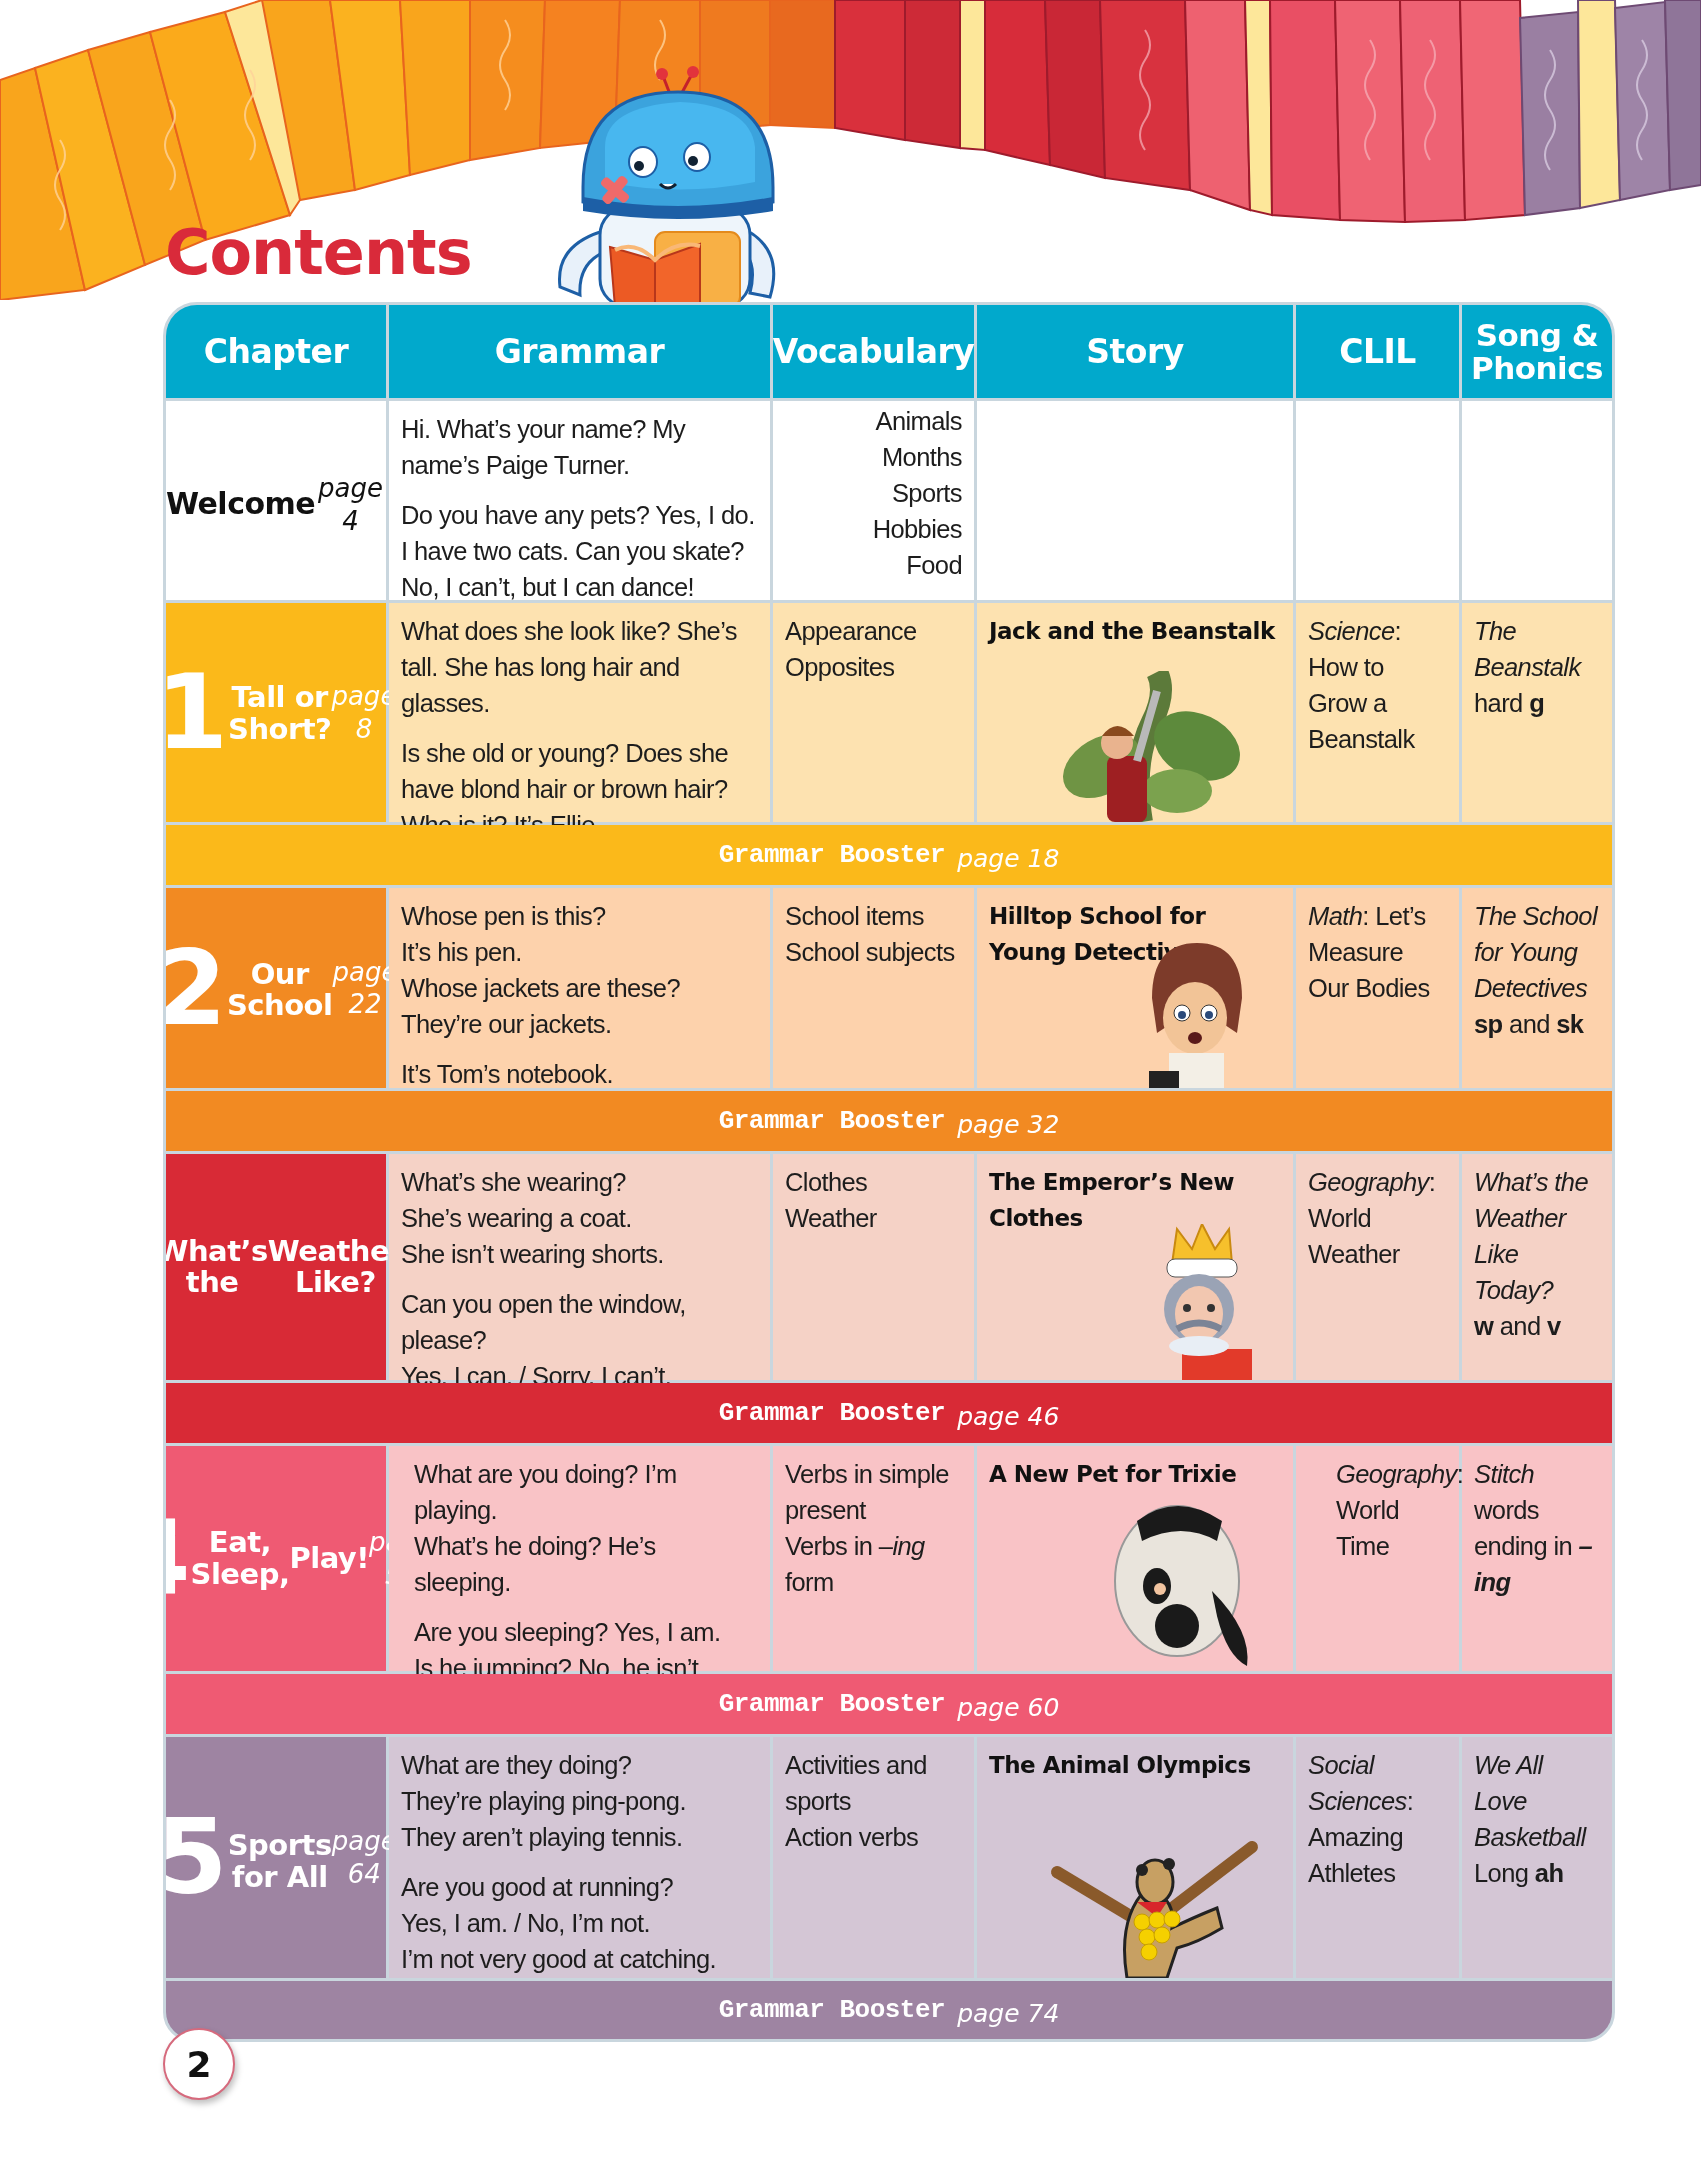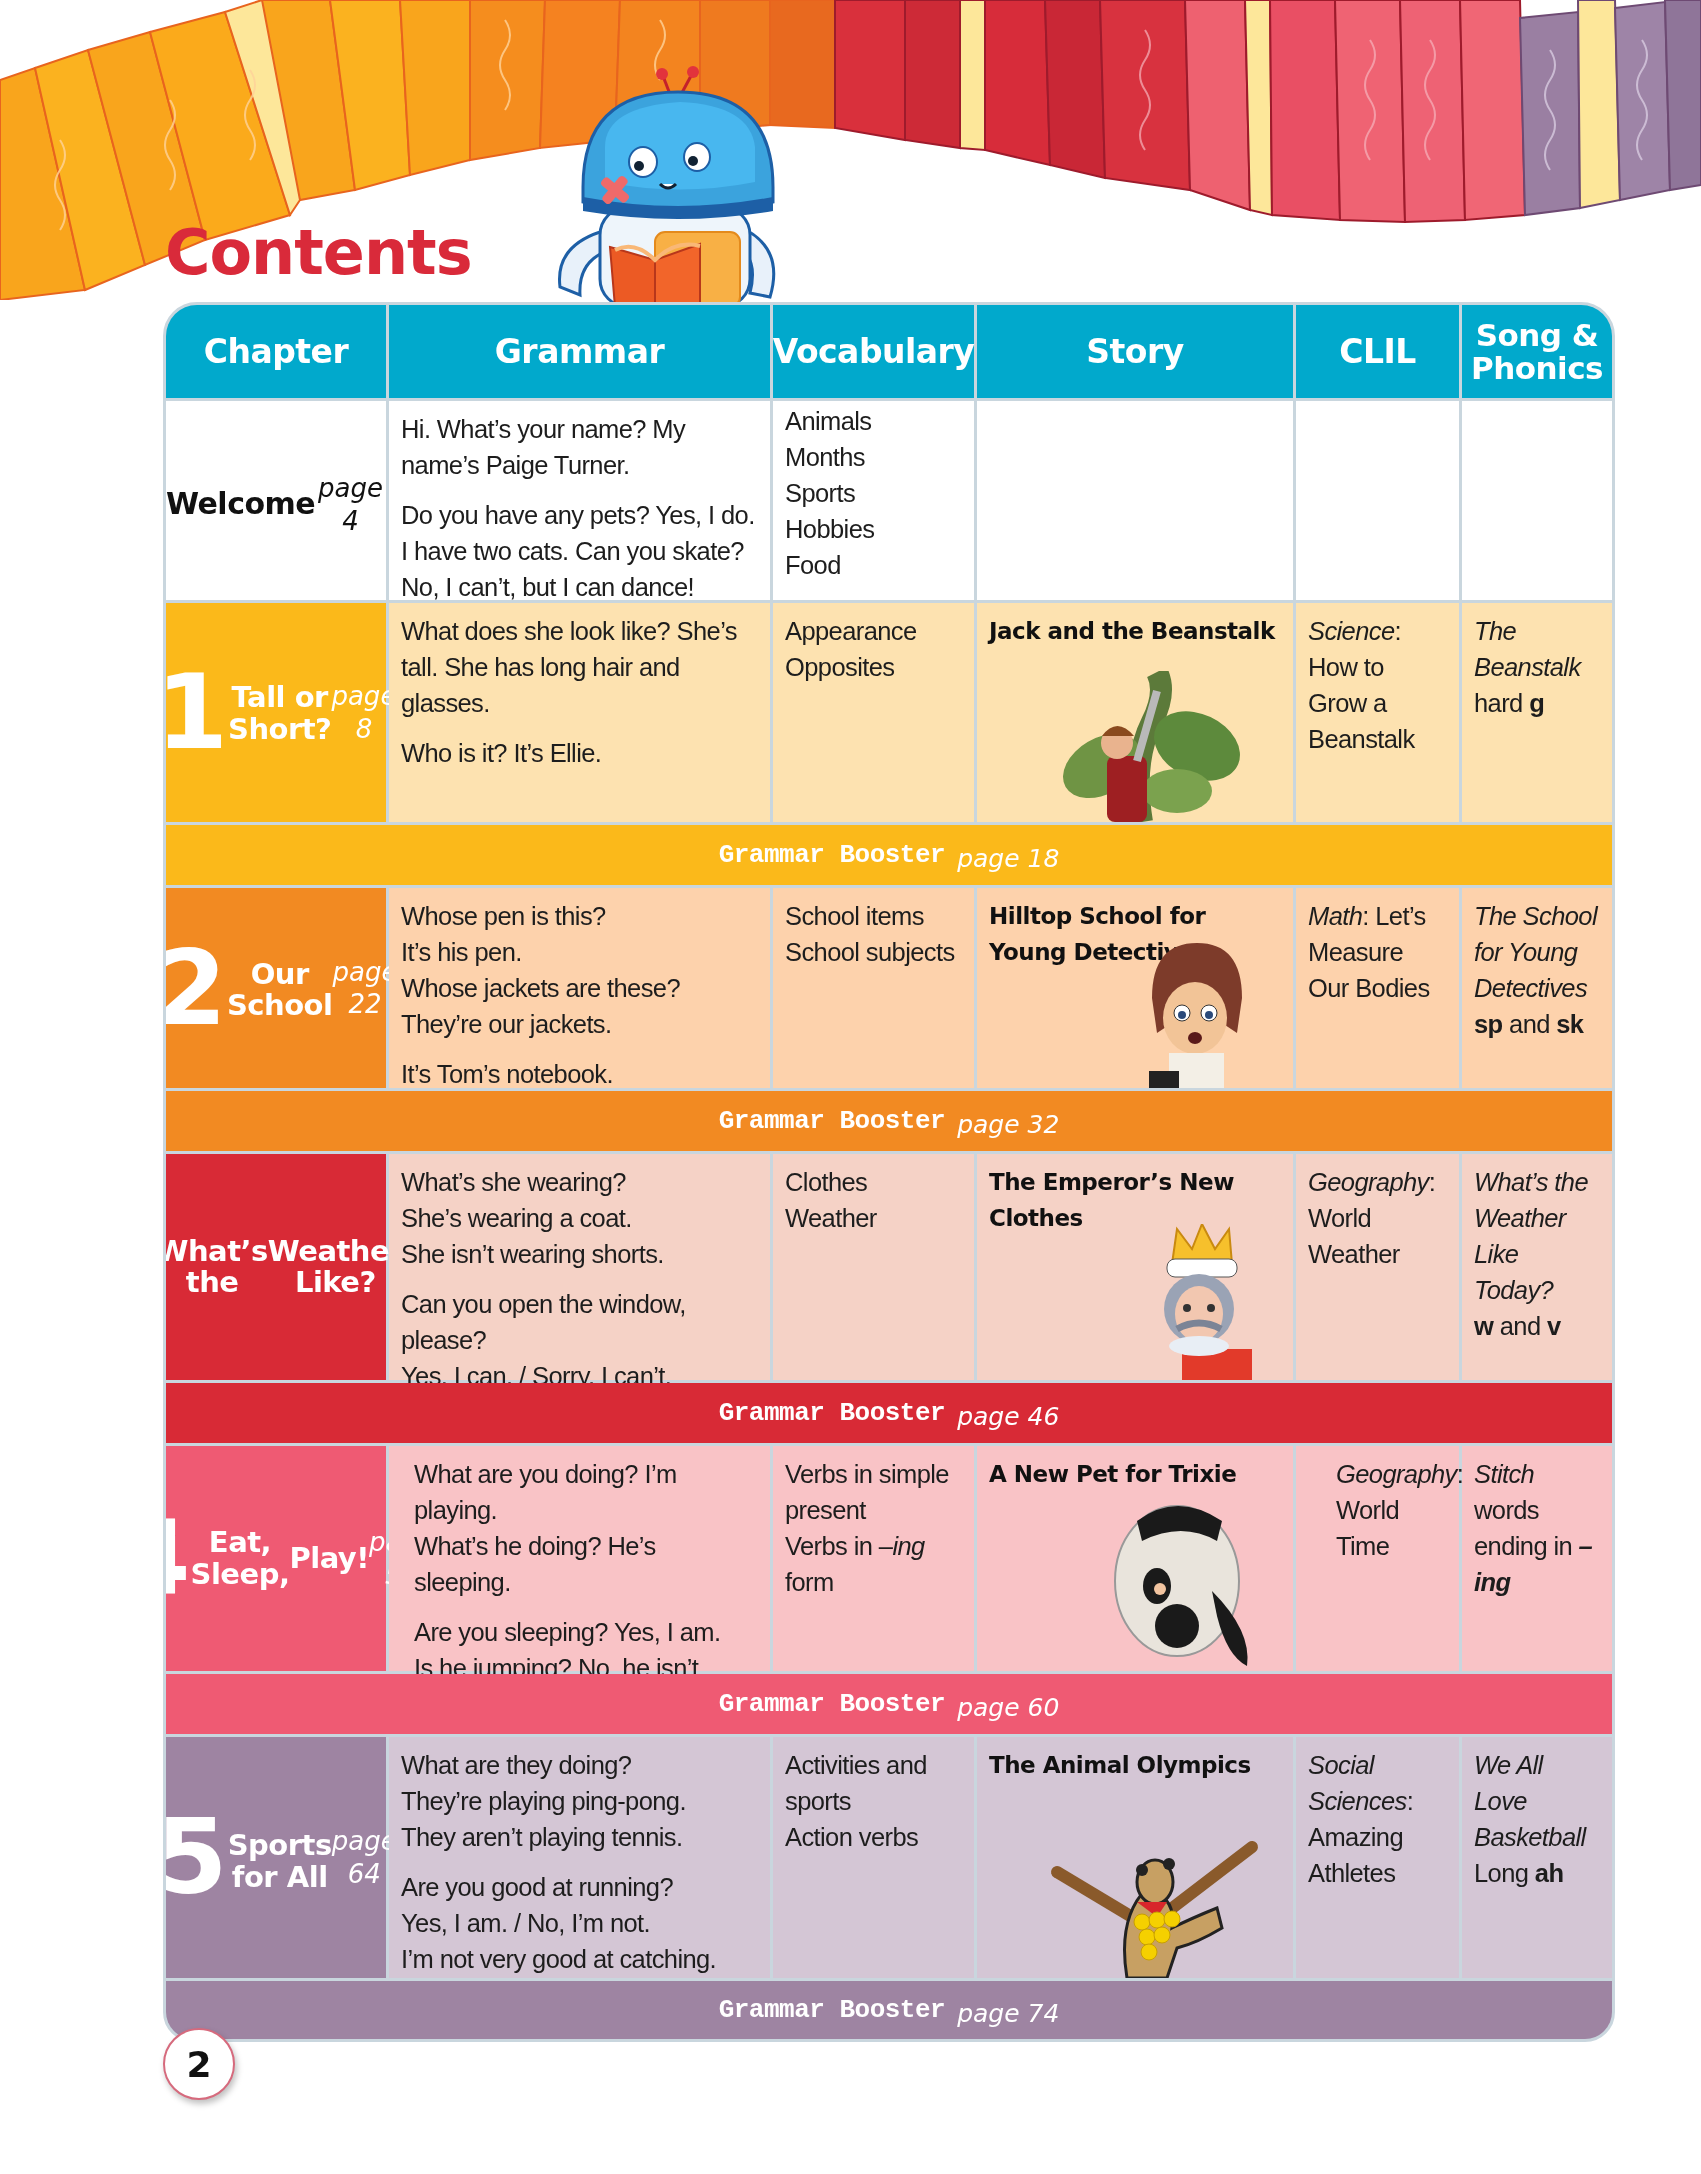--- a/index.html
+++ b/index.html
@@ -174,40 +174,41 @@
 
   <div class="grid-row" style="top:96px;height:199px;">
     <div class="cell chap welcome" style="left:0;width:220px;background:#fff;">
       <span class="name">Welcome</span>
       <span class="pg">page 4</span>
     </div>
     <div class="cell txt" style="left:223px;width:381px;background:#fff;">
       <p>Hi. What’s your name? My name’s Paige Turner.</p>
       <p>Do you have any pets? Yes, I do. I have two cats. Can you skate? No, I can’t, but I can dance!</p>
     </div>
-    <div class="cell txt" style="left:607px;width:201px;background:#fff;padding-top:2px;">
+    <div class="cell txt" style="left:607px;width:201px;background:#fff;padding-top:2px;text-align:right;">
       <div>Animals</div>
       <div>Months</div>
       <div>Sports</div>
       <div>Hobbies</div>
       <div>Food</div>
     </div>
     <div class="cell" style="left:811px;width:316px;background:#fff;"></div>
     <div class="cell" style="left:1130px;width:163px;background:#fff;"></div>
     <div class="cell" style="left:1296px;width:150px;background:#fff;"></div>
   </div>
 
   <div class="grid-row" style="top:298px;height:219px;">
     <div class="cell chap" style="left:0;width:220px;background:#fbb91a;">
       <span class="num">1</span>
       <span class="name" style="margin-top:2px;">Tall or Short?</span>
       <span class="pg">page 8</span>
     </div>
     <div class="cell txt" style="left:223px;width:381px;background:#fde2b0;">
       <p>What does she look like? She’s tall. She has long hair and glasses.</p>
+      <p class="tight">Is she old or young? Does she have blond hair or brown hair?</p>
       <p class="tight">Who is it? It’s Ellie.</p>
     </div>
     <div class="cell txt" style="left:607px;width:201px;background:#fde2b0;">
       <div>Appearance</div>
       <div>Opposites</div>
     </div>
     <div class="cell txt" style="left:811px;width:316px;background:#fde2b0;">
       <div class="story-title">Jack and the Beanstalk</div>
       <svg class="story-art" style="left:70px;top:68px;" width="200" height="151" viewBox="0 0 200 151">
         <path d="M95,151 q-10,-60 10,-100 q15,-30 5,-50" stroke="#5c7a3a" stroke-width="22" fill="none"></path>

